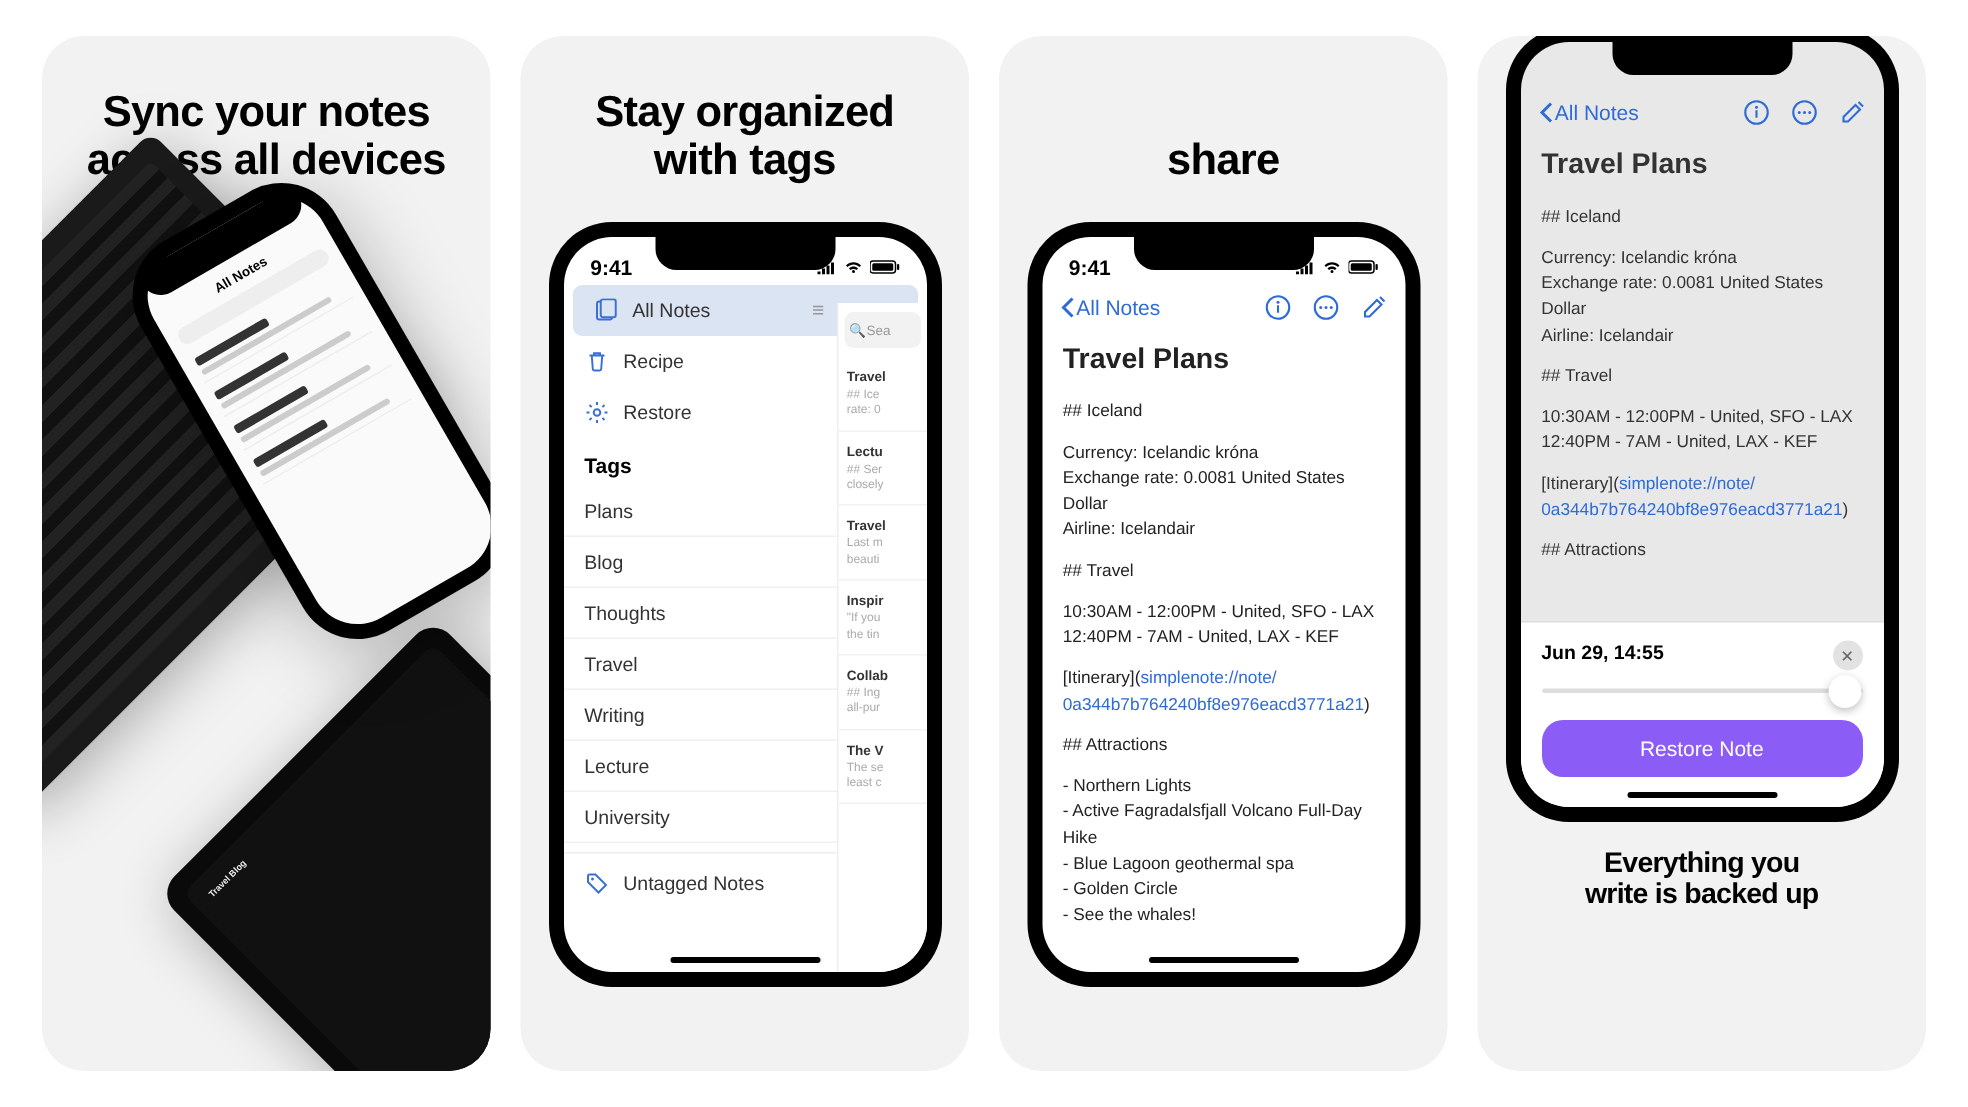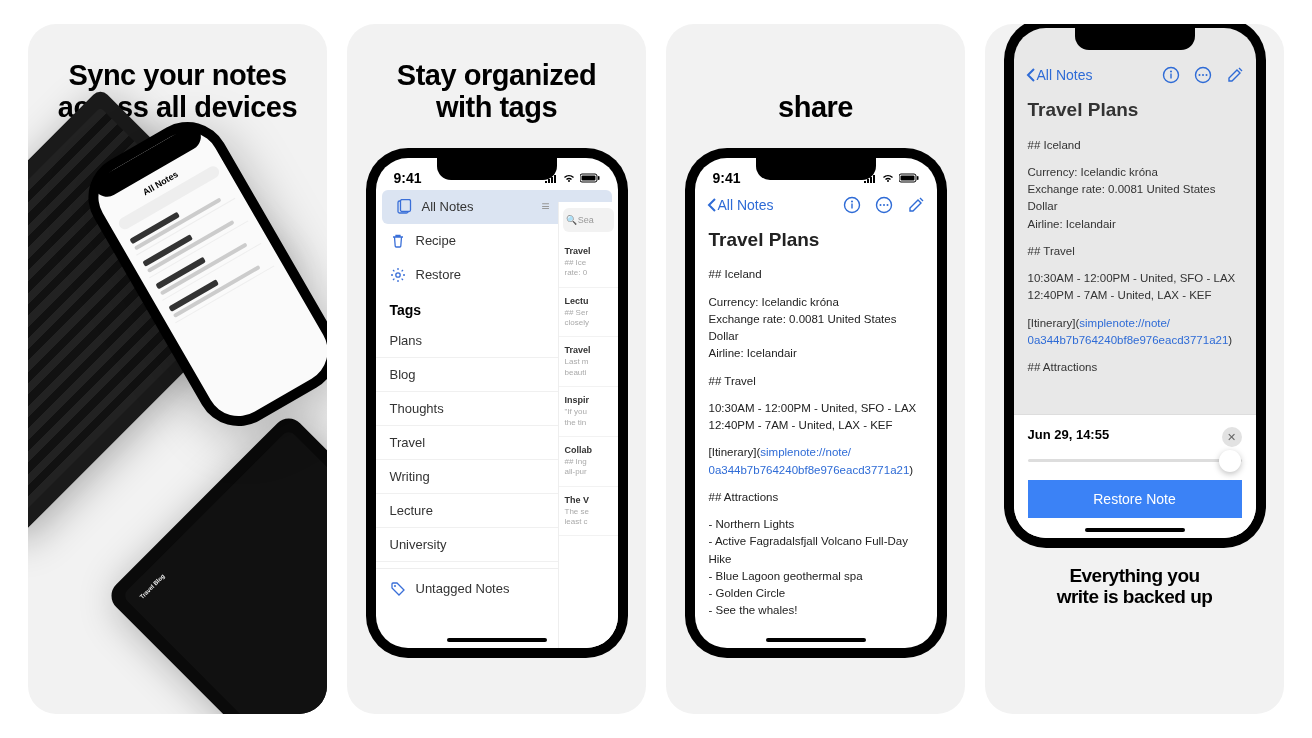--- a/index.html
+++ b/index.html
@@ -64,21 +64,21 @@
 .c4-phone { width: 262px; height: 530px; margin: -6px auto 0; }
 .c4 .phone-inner { background:#e8e8e8; }
 .c4 .nav-bar { background:transparent; }
 .c4 .note-body { color:#333; }
 .history-panel { position:absolute; bottom:0; left:0; right:0; background:#fff; border-top:1px solid #ddd; padding:12px 14px 20px; }
 .history-head { display:flex; justify-content:space-between; margin-bottom:12px; }
 .history-date { font-size:13px; font-weight:600; }
 .close-btn { width:20px; height:20px; border-radius:10px; background:#e2e2e2; display:flex; align-items:center; justify-content:center; color:#666; font-size:11px; }
 .slider-track { height:3px; background:#ddd; border-radius:2px; position:relative; margin:6px 0 18px; }
 .slider-thumb { position:absolute; right:12px; top:50%; transform:translate(50%,-50%); width:22px; height:22px; background:#fff; border-radius:50%; box-shadow:0 2px 6px rgba(0,0,0,.25); }
-.restore-btn { background:#3b82f6; color:#fff; text-align:center; padding:11px; border-radius:0; font-size:14px; font-weight:500; }
+.restore-btn { background:#8b5cf6; color:#fff; text-align:center; padding:11px; border-radius:14px; font-size:14px; font-weight:500; }
 
 svg { display:block; }
 </style>
 </head>
 <body>
 
 <div class="card c1">
   <div class="card-heading">
     <span>Sync your notes</span><br><span>across all devices</span>
   </div>

